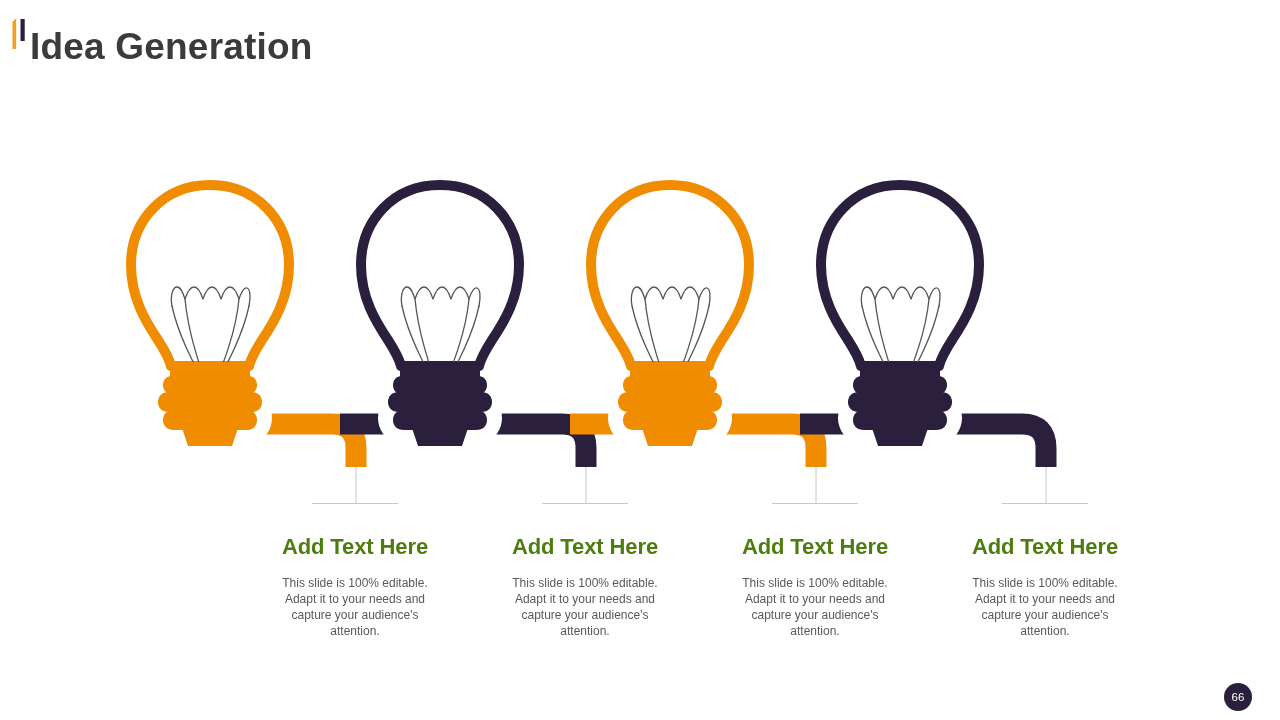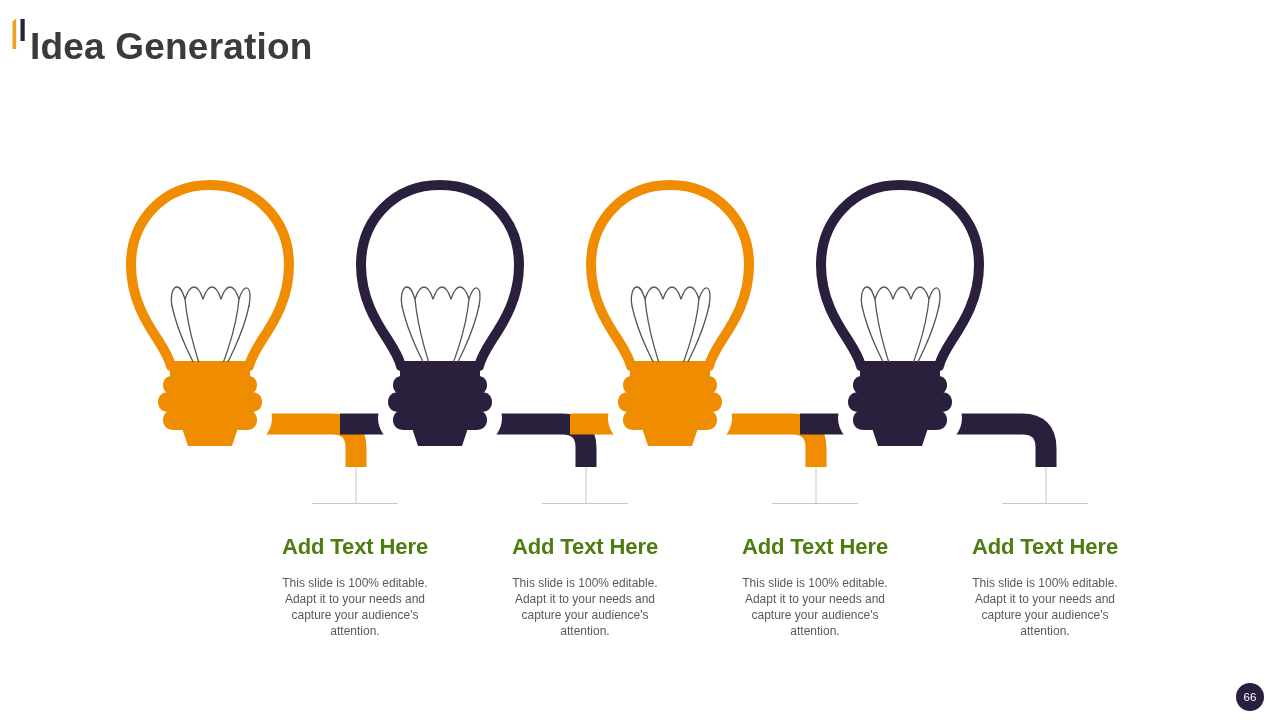--- a/index.html
+++ b/index.html
@@ -73,21 +73,21 @@
     font-size: 12px;
     color: #595959;
     line-height: 1.31;
     margin: 16px auto;
     width: 178px;
   }
 
   
   #page-badge {
     position: absolute;
-    right: 16px;
+    right: 28px;
     bottom: 9px;
     width: 28px;
     height: 28px;
     border-radius: 50%;
     background: #2a1f3d;
     color: #ffffff;
     font-size: 11.5px;
     display: flex;
     align-items: center;
     justify-content: center;

